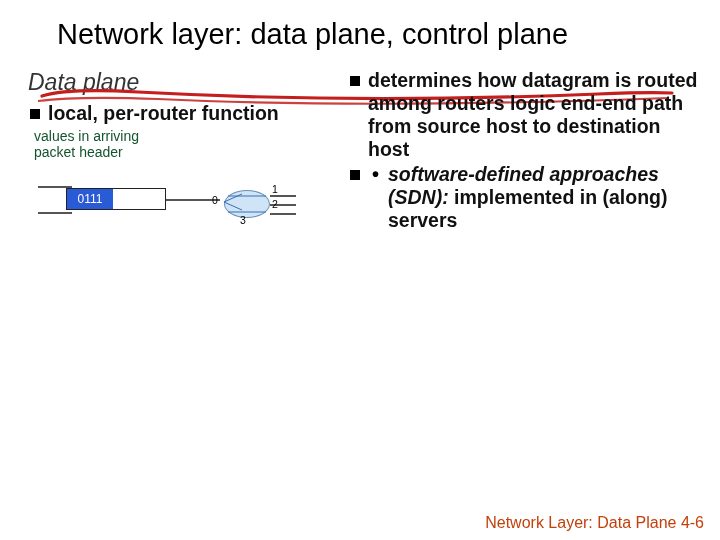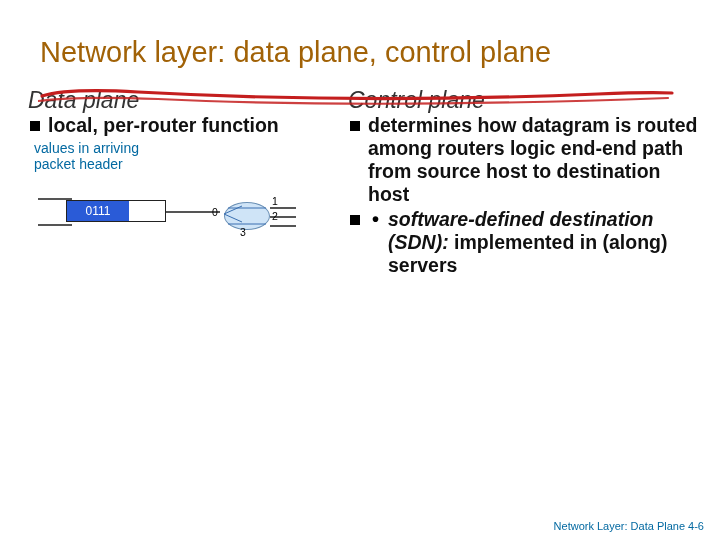--- a/index.html
+++ b/index.html
@@ -6,25 +6,24 @@
   body {
     width: 720px;
     height: 540px;
     background: #fff;
     font-family: Arial, Helvetica, sans-serif;
     position: relative;
     overflow: hidden;
   }
   .title {
     font-size: 29px;
-    color: #a16207;
-    padding: 18px 0 0 40px;
+    color: #000000;
+    padding: 18px 0 0 57px;
     line-height: 1.15;
     position: relative;
-    margin-top: 18px;
   }
   .underline {
     position: absolute;
     left: 38px;
     top: 82px;
     width: 640px;
     height: 28px;
     pointer-events: none;
   }
   .columns {
@@ -32,21 +31,21 @@
     padding: 18px 18px 0 28px;
     gap: 10px;
   }
   .col { flex: 1; }
   .col.left { flex: 0 0 310px; }
   .col.right { flex: 1; }
   .subhead {
     font-size: 23px;
     font-style: italic;
     color: #333;
-    margin-bottom: 0;
+    margin-bottom: 6px;
   }
   ul.bullets {
     list-style: none;
     padding-left: 2px;
   }
   ul.bullets > li {
     position: relative;
     padding-left: 18px;
     font-size: 19.5px;
     line-height: 1.18;
@@ -78,21 +77,21 @@
     content: "•";
     position: absolute;
     left: 0;
     top: 0;
     font-size: 20px;
     color: #000;
   }
   .ital { font-style: italic; }
   .caption {
     font-size: 14px;
-    color: #0369a1;
+    color: #14532d;
     line-height: 1.1;
     margin: 4px 0 4px 6px;
   }
   .diagram {
     position: relative;
     width: 260px;
     height: 80px;
     margin-left: 30px;
   }
   .packet {
@@ -100,21 +99,21 @@
     left: 8px;
     top: 24px;
     width: 100px;
     height: 22px;
     border: 1.5px solid #222;
     background: #fff;
   }
   .packet-head {
     position: absolute;
     left: 0; top: 0;
-    width: 62px; height: 100%;
+    width: 46px; height: 100%;
     background: #2a5bd7;
     display: flex;
     align-items: center;
     justify-content: center;
     color: #fff;
     font-size: 12px;
   }
   .router {
     position: absolute;
     left: 158px;
@@ -137,22 +136,22 @@
   }
   .hline {
     position: absolute;
     height: 1.5px;
     background: #555;
   }
   .footer {
     position: absolute;
     right: 16px;
     bottom: 8px;
-    font-size: 11px;
-    color: #0369a1;
+    font-size: 16px;
+    color: #c2410c;
   }
 </style>
 </head>
 <body>
 
 <div class="title">Network layer: data plane, control plane</div>
 
 <svg class="underline" viewBox="0 0 640 28">
   <path d="M 4 14 Q 30 6 100 10 Q 320 22 560 12 Q 610 10 634 11" stroke="#c41e1e" stroke-width="3.2" fill="none" stroke-linecap="round"></path>
   <path d="M 0 19 Q 40 14 120 17 Q 330 27 630 16" stroke="#c41e1e" stroke-width="2.2" fill="none" stroke-linecap="round" opacity="0.85"></path>
@@ -185,27 +184,26 @@
         <span class="port" style="left:56px; top:14px;">2</span>
         <span class="port" style="left:24px; top:30px;">3</span>
         <svg style="position:absolute; left:6px; top:8px; width:50px; height:24px;" viewBox="0 0 50 24">
           <path d="M 2 10 L 20 2 M 2 10 L 20 18 M 6 4 L 44 4 M 6 20 L 44 20" stroke="#3a6fb0" stroke-width="1" fill="none"></path>
         </svg>
       </div>
     </div>
   </div>
 
   <div class="col right">
-    <div class="subhead">Control plane</div>
     <ul class="bullets">
       <li>determines how datagram is routed among routers logic end-end path from source host to destination host</li>
       <li>
         <ul class="sub">
           <li>
-            <span class="ital">software-defined destination (SDN):</span><span> implemented in (along) servers</span>
+            <span class="ital">software-defined approaches (SDN):</span><span> implemented in (along) servers</span>
           </li>
         </ul>
       </li>
     </ul>
   </div>
 
 </div>
 
 <div class="footer">
   <span>Network Layer: Data Plane</span>

